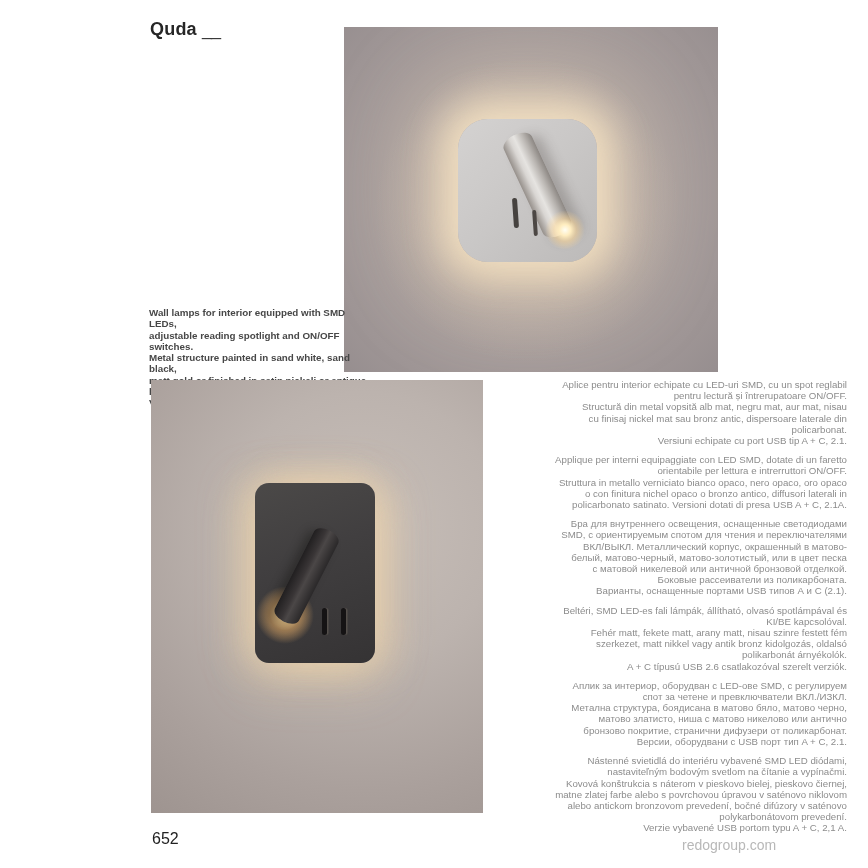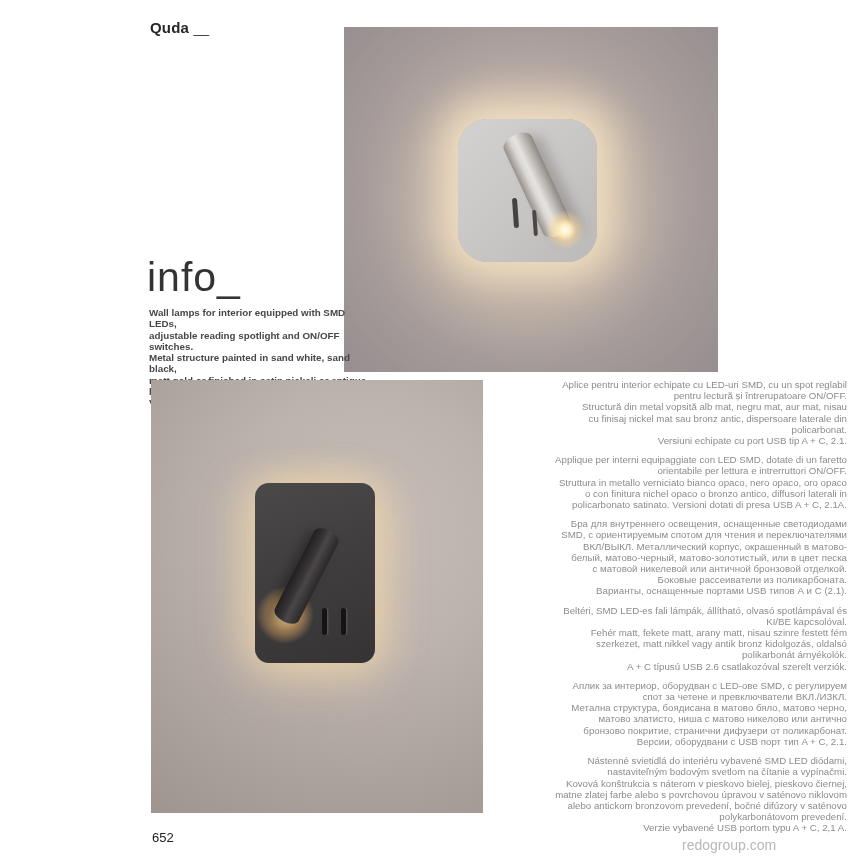--- a/index.html
+++ b/index.html
@@ -1,20 +1,20 @@
 <!DOCTYPE html>
 <html><head>
 <meta charset="utf-8">
 <style>
   * { margin:0; padding:0; box-sizing:border-box; }
   html,body { width:868px; height:868px; background:#ffffff; font-family:"Liberation Sans", sans-serif; }
   .page { position:relative; width:868px; height:868px; background:#ffffff; overflow:hidden; }
 
   
-  .brand { position:absolute; left:150px; top:19px; font-size:15px; font-weight:700; color:#262626; letter-spacing:0.2px; }
+  .brand { position:absolute; left:150px; top:19px; font-size:18px; font-weight:700; color:#262626; letter-spacing:0.2px; }
   .brand .suffix { font-weight:400; letter-spacing:-1px; color:#3a3a3a; }
 
   
   .photo-top { position:absolute; left:344px; top:27px; width:374px; height:345px; overflow:hidden;
     background:
       radial-gradient(circle at 49% 53%, rgba(245,224,192,0.40) 0%, rgba(245,224,192,0.15) 32%, rgba(0,0,0,0) 58%),
       radial-gradient(circle at 50% 48%, #b2a8a6 0%, #aba19f 45%, #9e9595 82%, #968e8f 100%); }
   .plate-top { position:absolute; left:114px; top:92px; width:139px; height:143px; border-radius:30px;
     background:linear-gradient(135deg,#d4d2d1 0%, #c9c7c6 50%, #bcbab9 100%);
     box-shadow:0 0 36px 18px rgba(248,229,198,0.85), 0 0 85px 42px rgba(241,219,186,0.35), 0 10px 30px 4px rgba(120,100,80,0.18); }
@@ -43,40 +43,39 @@
     background:radial-gradient(circle,#fff6dd 0%, #ffd694 16%, rgba(250,188,112,0.55) 36%, rgba(248,185,110,0) 68%); }
   .slot-1, .slot-2 { position:absolute; width:5px; height:27px; border-radius:3px; background:#151314; box-shadow:1.5px 0 1px rgba(255,235,200,0.14); }
   .slot-1 { left:67px; top:125px; }
   .slot-2 { left:86px; top:125px; }
 
   
   .translations { position:absolute; left:479px; top:379px; width:368px;text-align:right; }
   .para { font-size:9.7px; line-height:11.2px; color:#8c8c8c; white-space:pre-line; margin-bottom:8px; }
 
   
-  .page-number { position:absolute; left:152px; top:830px; font-size:13px; font-weight:500; color:#222222; }
+  .page-number { position:absolute; left:152px; top:830px; font-size:16px; font-weight:500; color:#222222; }
   .website { position:absolute; left:682px; top:837px; font-size:14px; color:#b8b8b8; }
 </style>
 </head>
 <body>
 
 <div class="page">
 
   <div class="brand"><span>Quda</span> <span class="suffix">__</span></div>
 
   <div class="photo-top">
     <div class="plate-top">
       <div class="cyl-top"></div>
       <div class="lens-top"></div>
       <div class="sw-top-1"></div>
       <div class="sw-top-2"></div>
     </div>
   </div>
 
-  <div class="info-heading">info_</div>
   <div class="info-text">Wall lamps for interior equipped with SMD LEDs,
 adjustable reading spotlight and ON/OFF switches.
 Metal structure painted in sand white, sand black,
 matt gold or finished in satin nickeli or antique
 bronze, lateral diffusers in satin policarbonate.
 Versions fitted with USB port type A + C, 2.1A.</div>
 
   <div class="photo-bottom">
     <div class="plate-bottom">
       <div class="lens-bottom"></div>

